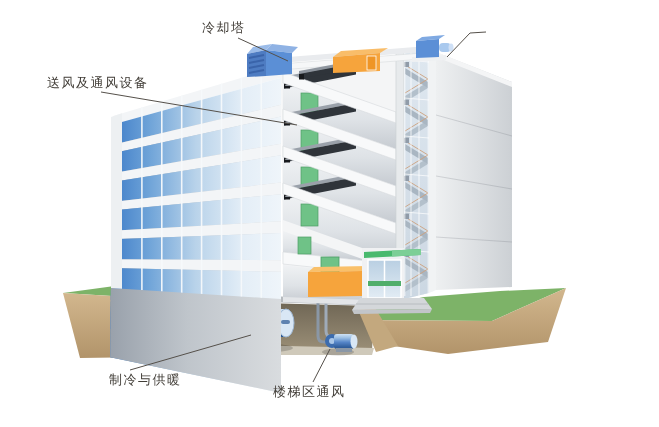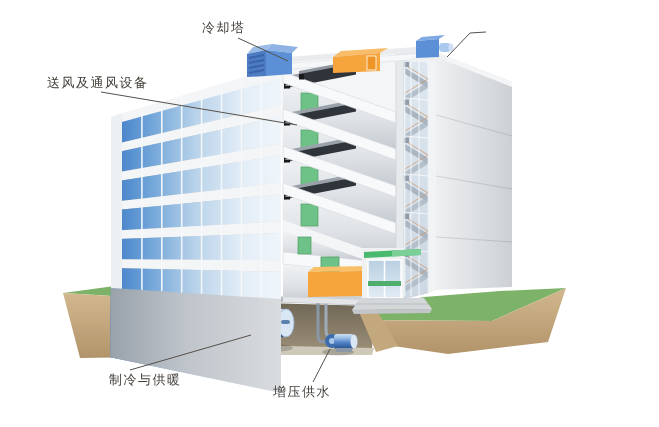--- a/index.html
+++ b/index.html
@@ -285,14 +285,14 @@
     <polyline points="486,32 470,33 447,57" stroke="#55504a"></polyline>
     <line x1="101" y1="92" x2="297" y2="125" stroke="#55504a"></line>
     <line x1="130" y1="370" x2="251" y2="335" stroke="#55504a"></line>
     <line x1="313" y1="382" x2="330" y2="349" stroke="#55504a"></line>
   </g>
 </svg>
 
 <div class="lbl" style="left:202px;top:19px">冷却塔</div>
 <div class="lbl" style="left:109px;top:371px">制冷与供暖</div>
 <div class="lbl" style="left:47px;top:74px">送风及通风设备</div>
-<div class="lbl" style="left:273px;top:383px">增压供水</div>
+<div class="lbl" style="left:273px;top:383px">楼梯区通风</div>
 </div>
 
 </body></html>

